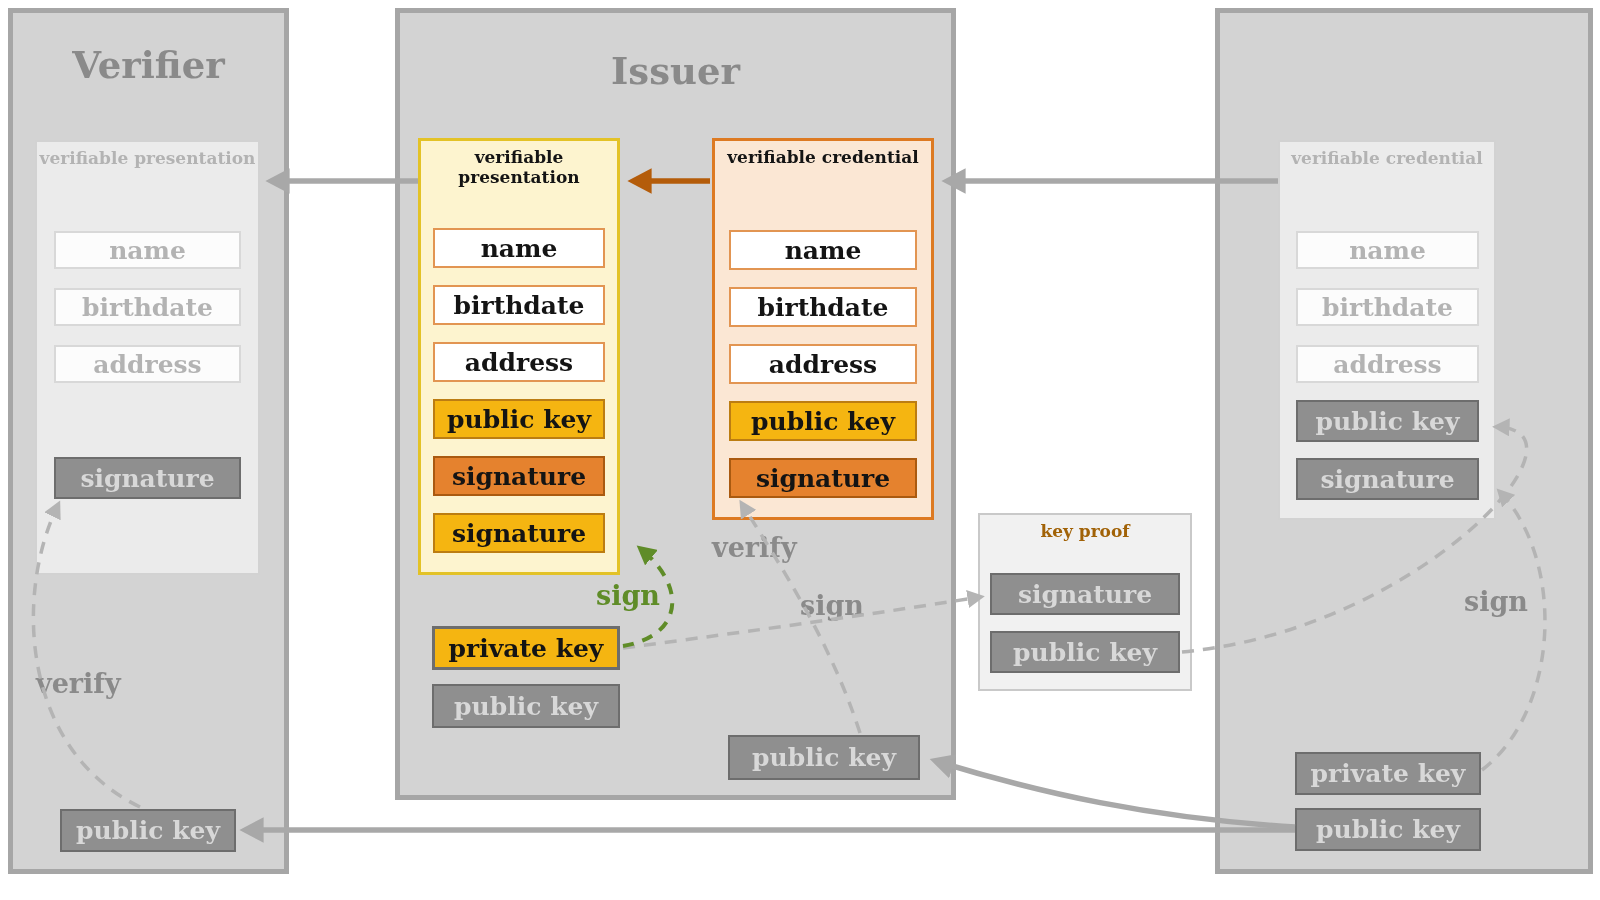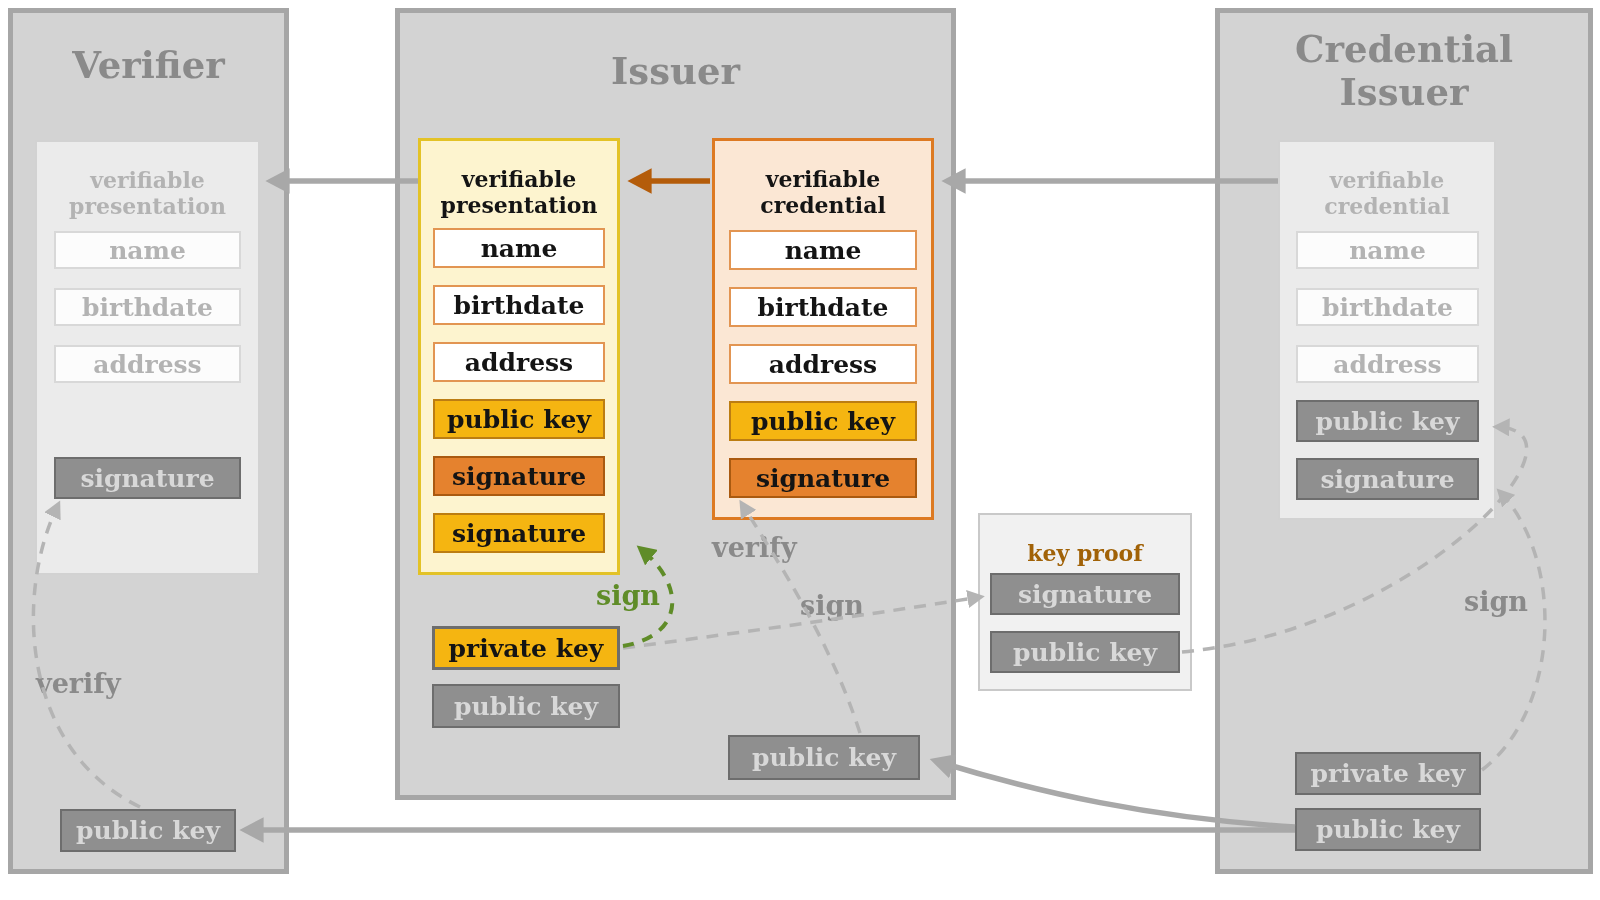--- a/index.html
+++ b/index.html
@@ -5,21 +5,21 @@
   html,body{margin:0;padding:0;background:#ffffff;}
   #stage{position:relative;width:1600px;height:900px;background:#ffffff;overflow:hidden;
          font-family:"DejaVu Serif","Liberation Serif",serif;font-weight:bold;}
   .panel{position:absolute;background:#d3d3d3;border:5px solid #a6a6a6;box-sizing:border-box;}
   .panel-title{position:absolute;text-align:center;font-size:37px;color:#8a8a8a;line-height:1.15;}
   .doc{position:absolute;box-sizing:border-box;}
   .doc-faded{background:#ebebeb;border:2px solid #d2d2d2;}
   .doc-vp{background:#fdf4cf;border:3px solid #e3c226;}
   .doc-vc{background:#fbe7d4;border:3px solid #dd7a22;}
   .doc-kp{background:#f1f1f1;border:2px solid #c9c9c9;}
-  .doc-title{text-align:center;font-size:22px;line-height:1.18;padding-top:26px;}
+  .doc-title{text-align:center;font-size:17px;line-height:1.18;padding-top:6px;}
   .t-faded{color:#b3b3b3;}
   .t-dark{color:#141414;}
   .t-kp{color:#a16207;}
   .field{position:absolute;box-sizing:border-box;display:flex;align-items:center;justify-content:center;
          font-size:25px;text-align:center;}
   .f-plain-faded{background:#fcfcfc;border:2px solid #d8d8d8;color:#b3b3b3;}
   .f-plain{background:#ffffff;border:2px solid #e29552;color:#141414;}
   .f-yellow{background:#f5b511;border:2px solid #bc7d12;color:#141414;}
   .f-orange{background:#e5822e;border:2px solid #aa5a10;color:#141414;}
   .f-gray{background:#8f8f8f;border:2px solid #6d6d6d;color:#d8d8d8;}
@@ -32,21 +32,20 @@
 <body>
 
 <div id="stage">
 
   <div class="panel" style="left:8px;top:8px;width:281px;height:866px;"></div>
   <div class="panel" style="left:395px;top:8px;width:561px;height:792px;"></div>
   <div class="panel" style="left:1215px;top:8px;width:378px;height:866px;"></div>
 
   <div class="panel-title" style="left:8px;top:44px;width:281px;">Verifier</div>
   <div class="panel-title" style="left:395px;top:50px;width:561px;">Issuer</div>
-  <div class="panel-title" style="left:1285px;top:28px;width:238px;">Credential Issuer</div>
 
   <div class="doc doc-faded" style="left:35px;top:140px;width:225px;height:435px;">
     <div class="doc-title t-faded">verifiable presentation</div>
   </div>
   <div class="field f-plain-faded" style="left:54px;top:231px;width:187px;height:38px;">name</div>
   <div class="field f-plain-faded" style="left:54px;top:288px;width:187px;height:38px;">birthdate</div>
   <div class="field f-plain-faded" style="left:54px;top:345px;width:187px;height:38px;">address</div>
   <div class="field f-gray" style="left:54px;top:457px;width:187px;height:42px;">signature</div>
   <div class="lbl" style="left:36px;top:668px;">verify</div>
   <div class="field f-gray" style="left:60px;top:809px;width:176px;height:43px;">public key</div>

